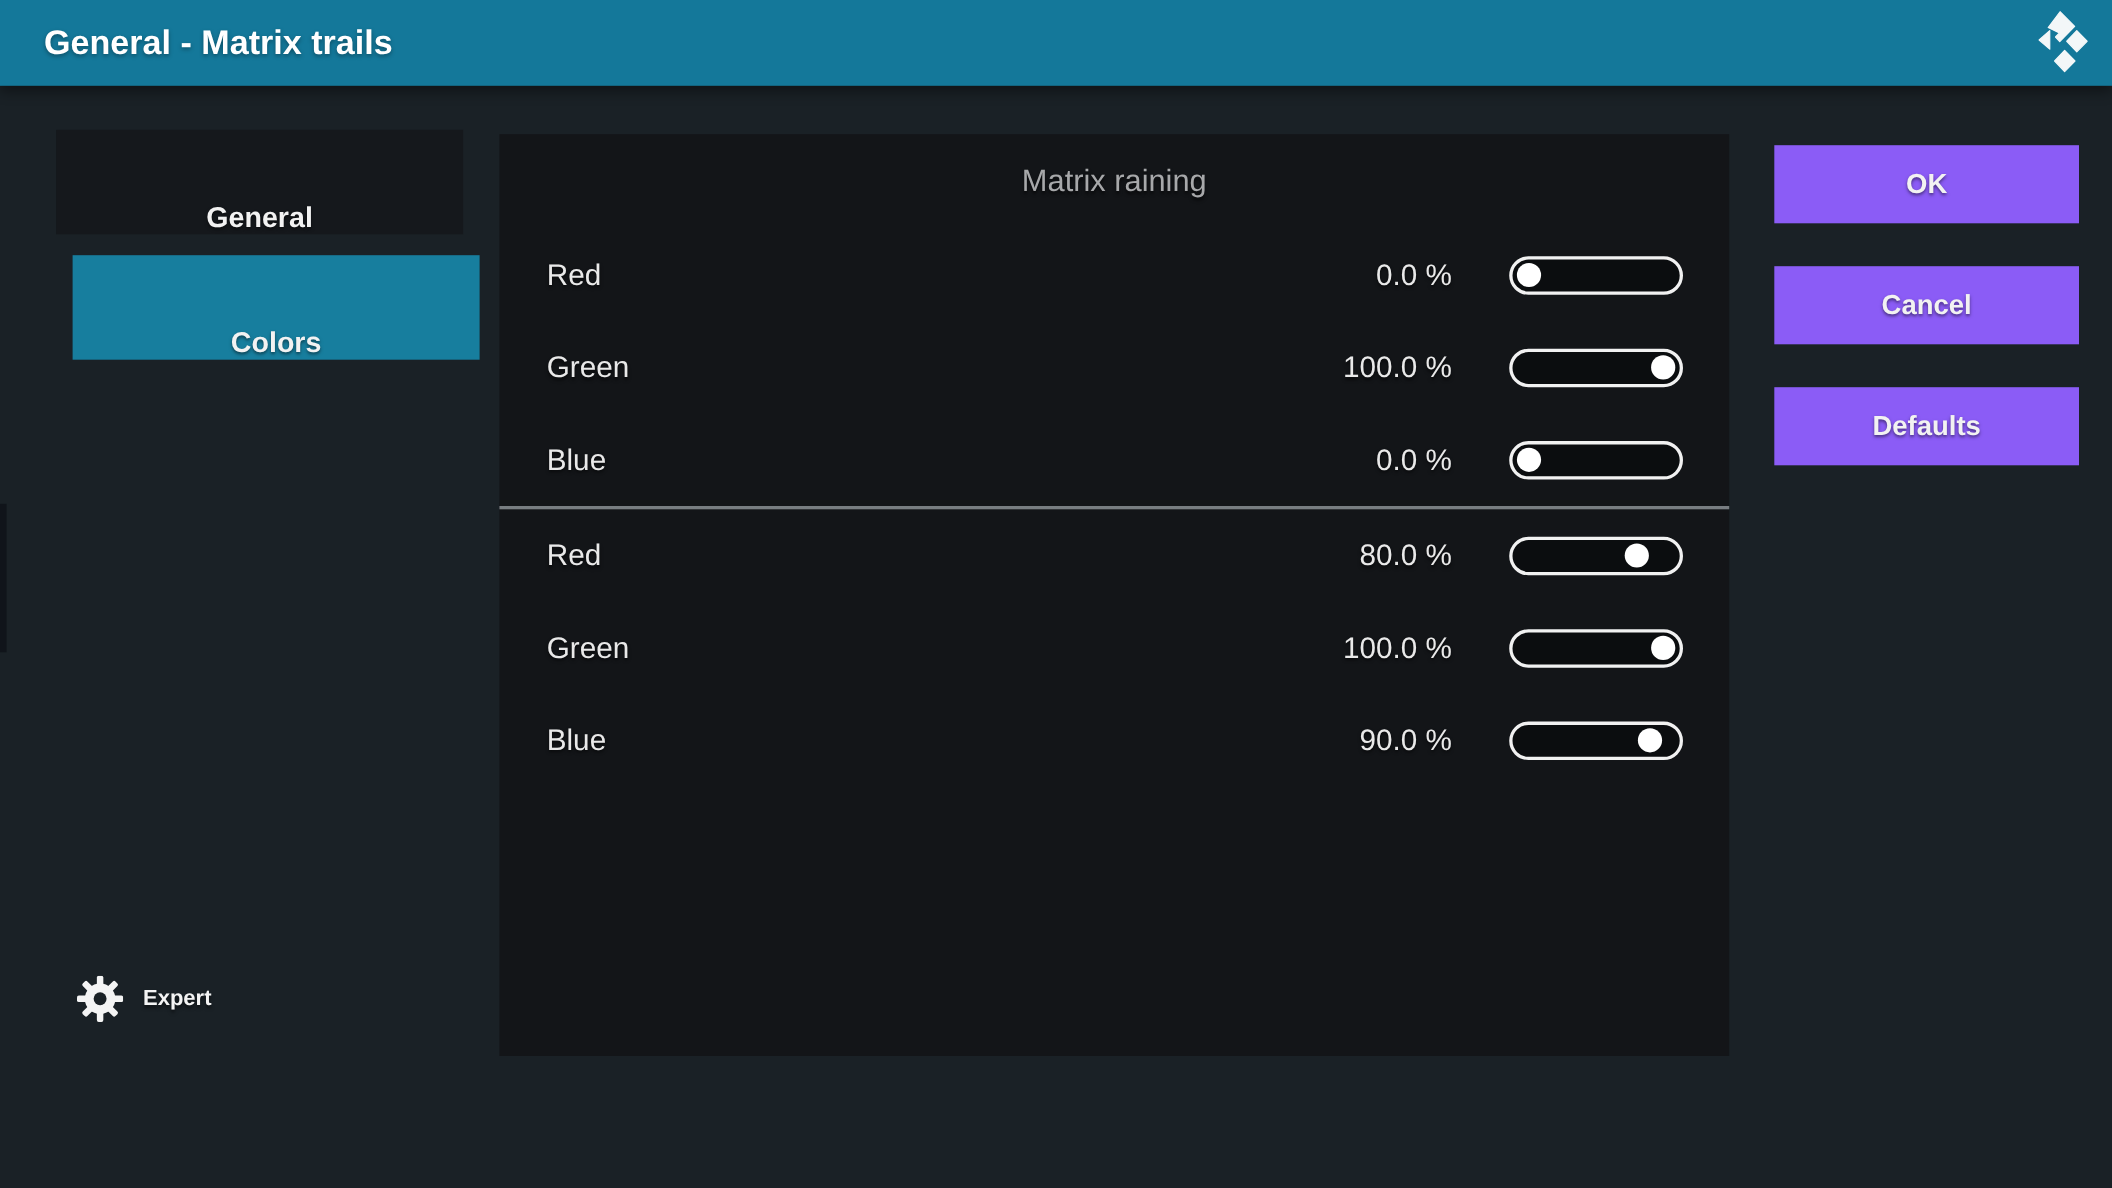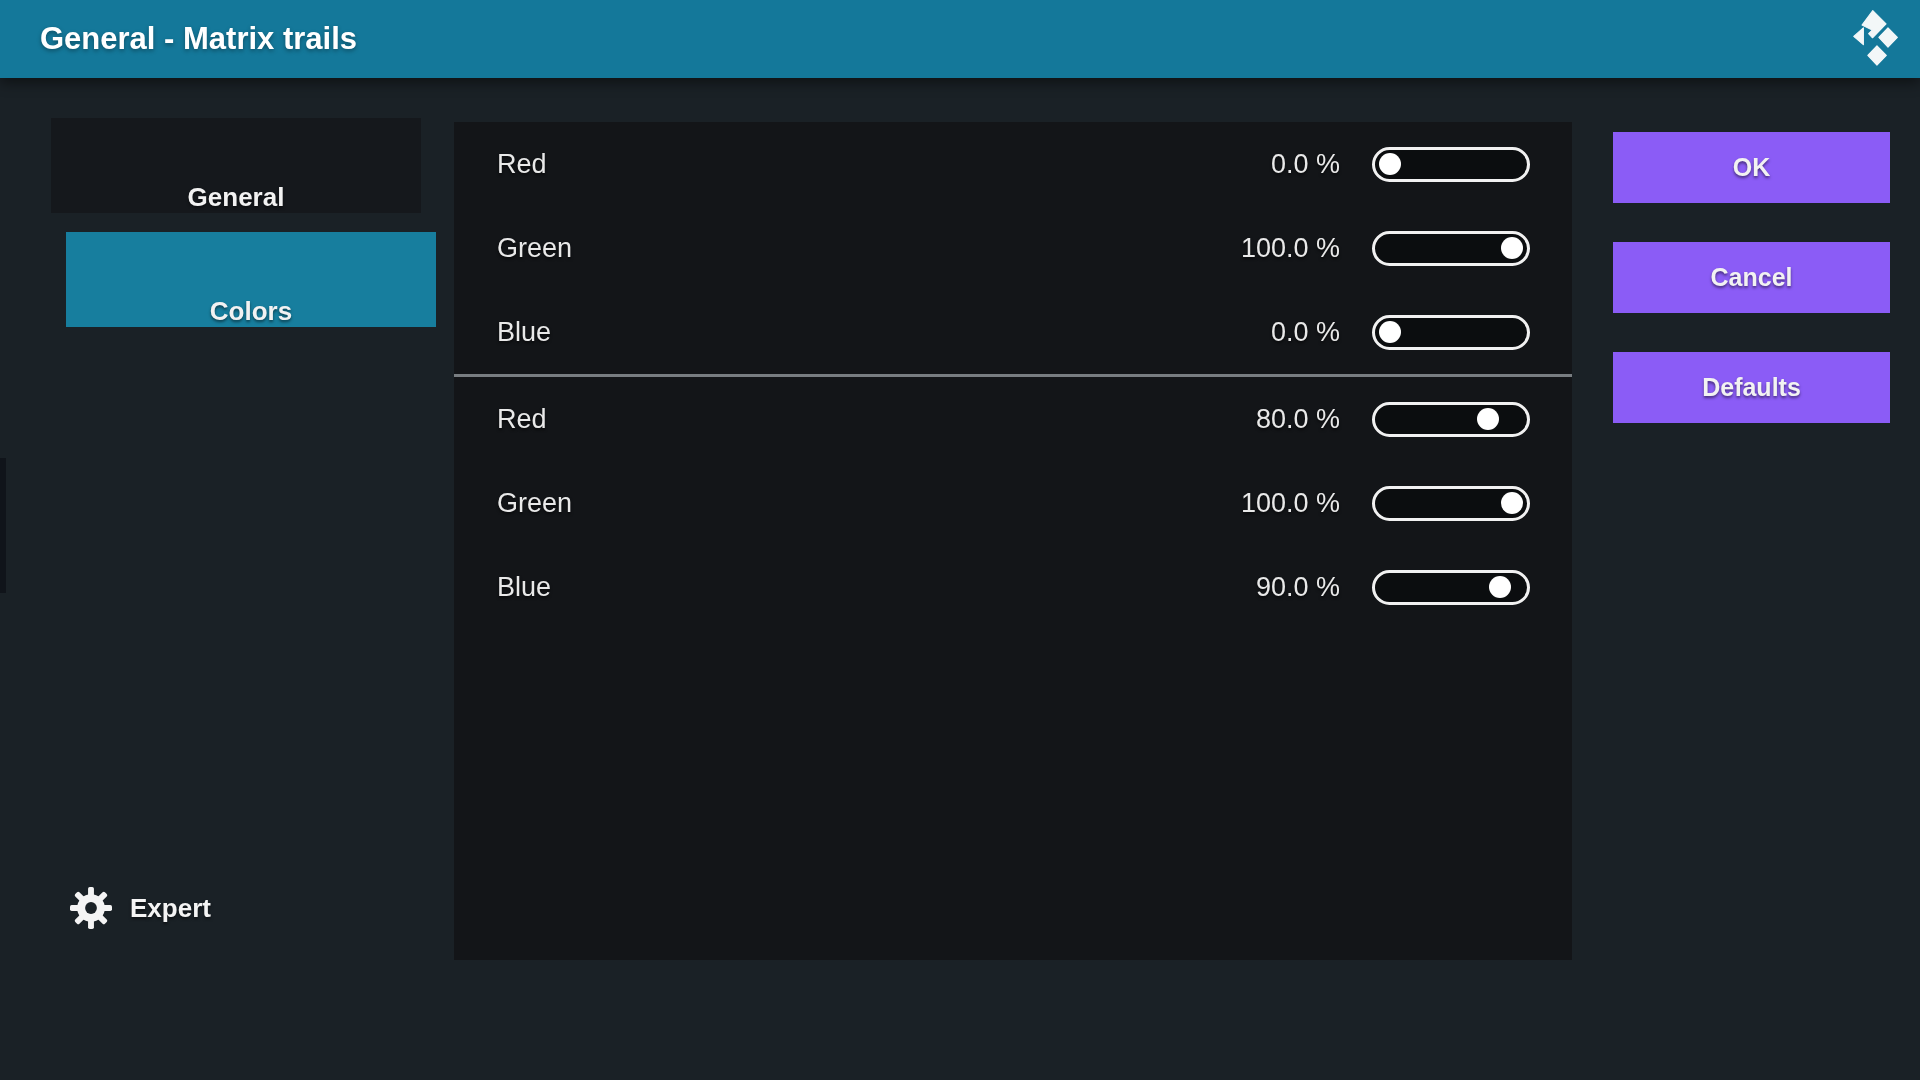--- a/index.html
+++ b/index.html
@@ -54,21 +54,21 @@
   .row{
     height:84px;display:flex;align-items:center;
     padding:0 42px 0 43px;
   }
   .row .lbl{
     font-size:27px;color:#e9e9e9;flex:0 0 auto;
     text-shadow:0 2px 3px rgba(0,0,0,.6);
   }
   .row .spacer{flex:1 1 auto;}
   .row .val{
-    font-size:27px;color:#e9e9e9;margin-right:32px;
+    font-size:27px;color:#e9e9e9;margin-right:52px;
     text-shadow:0 2px 3px rgba(0,0,0,.6);
     white-space:nowrap;
   }
   .slider{
     position:relative;flex:0 0 auto;
     width:158px;height:35px;box-sizing:border-box;
     border:3px solid #f1f1f1;border-radius:18px;
     background:#0b0d0f;
   }
   .knob{
@@ -86,21 +86,21 @@
   .action-btn .lbl{
     font-size:25px;font-weight:bold;color:#f2f2f2;
     text-shadow:0 2px 3px rgba(0,0,0,.5);
   }
   
   .level{
     position:absolute;left:70px;top:884px;height:48px;
     display:flex;align-items:center;gap:18px;cursor:pointer;
   }
   .level .lbl{
-    font-size:26px;font-weight:bold;color:#f4f4f4;
+    font-size:20px;font-weight:bold;color:#f4f4f4;
     text-shadow:0 2px 3px rgba(0,0,0,.5);
   }
 </style>
 </head>
 <body>
 
 <div class="titlebar">
   <div class="title">General - Matrix trails</div>
   <svg class="kodi-logo" viewBox="0 0 210 225" xmlns="http://www.w3.org/2000/svg">
     <g fill="#f3f7f8" stroke="#f3f7f8" stroke-width="4" stroke-linejoin="round">
@@ -116,20 +116,21 @@
     <div class="sidebar-item" style="top: 118px;">
     <span class="lbl">General</span>
   </div>
     <div class="sidebar-item active" style="top: 232px;">
     <span class="lbl">Colors</span>
   </div>
   </div>
 <div class="scroll-strip"></div>
 
 <div class="panel" id="panel">
+    <div class="section-title">Matrix raining</div>
     <div class="row">
     <span class="lbl">Red</span>
     <span class="spacer"></span>
     <span class="val">0.0 %</span>
     <span class="slider">
       <span class="knob" style="--p: 0;"></span>
     </span>
   </div>
     <div class="row">
     <span class="lbl">Green</span>

